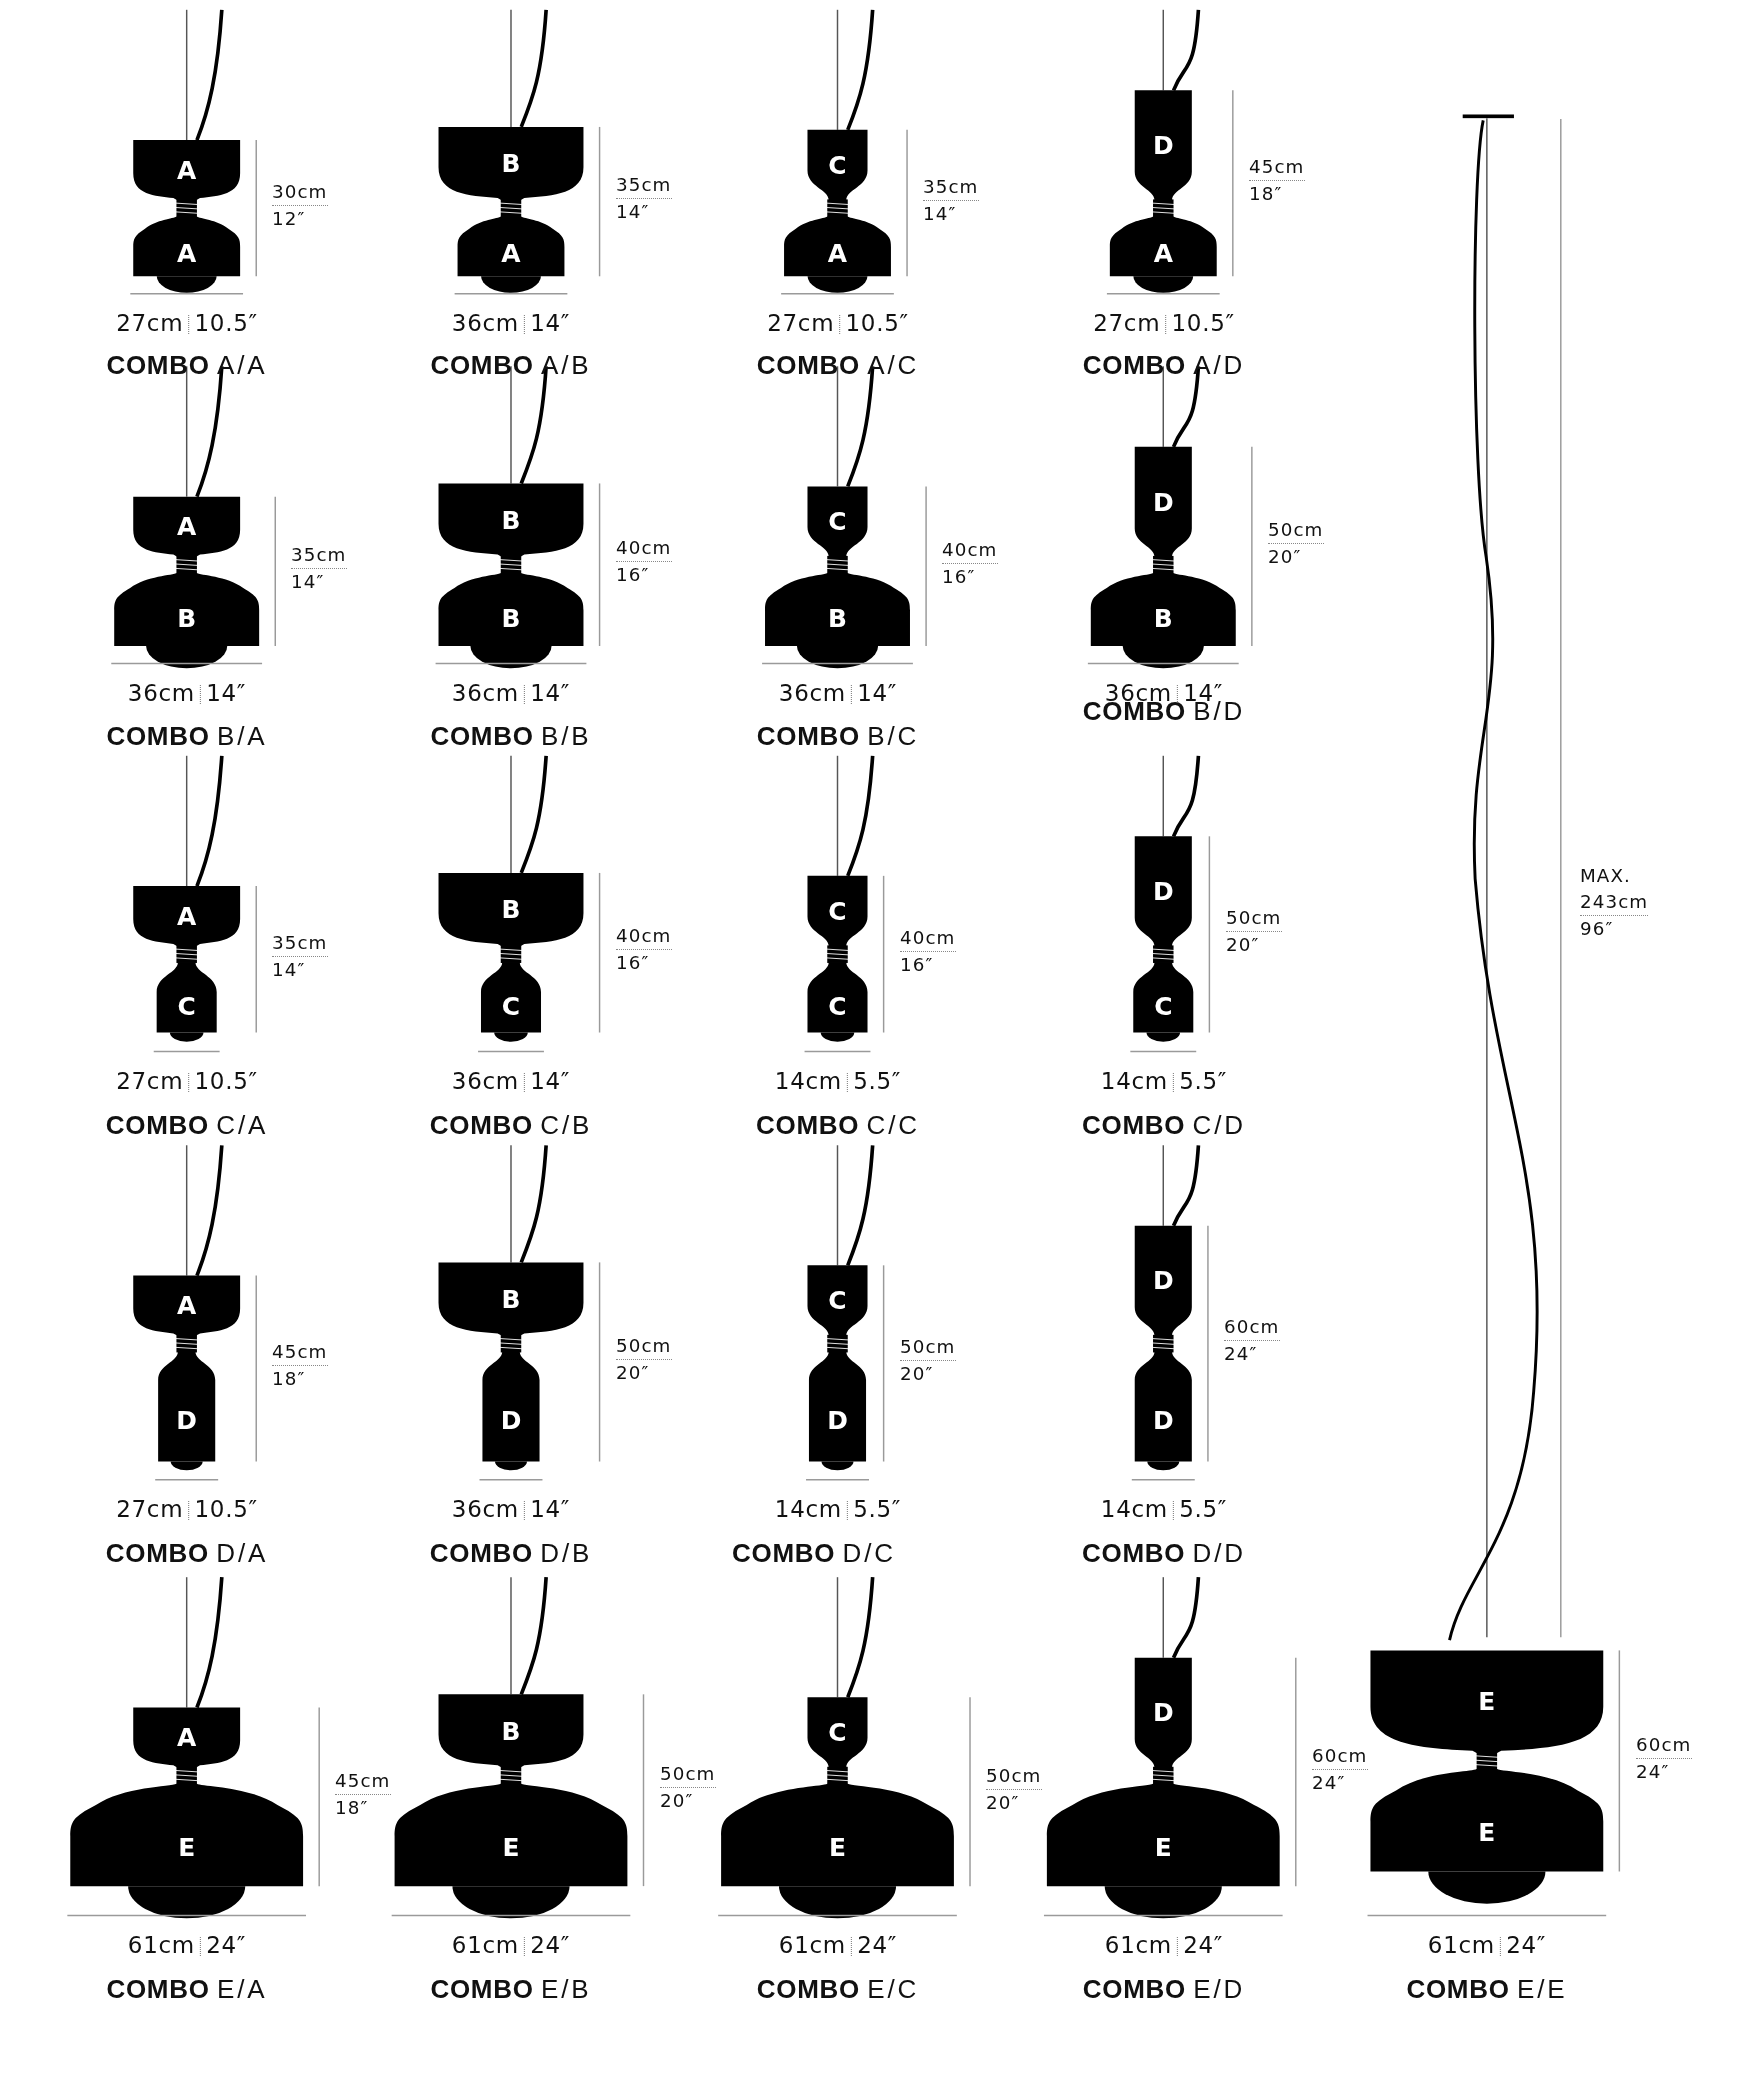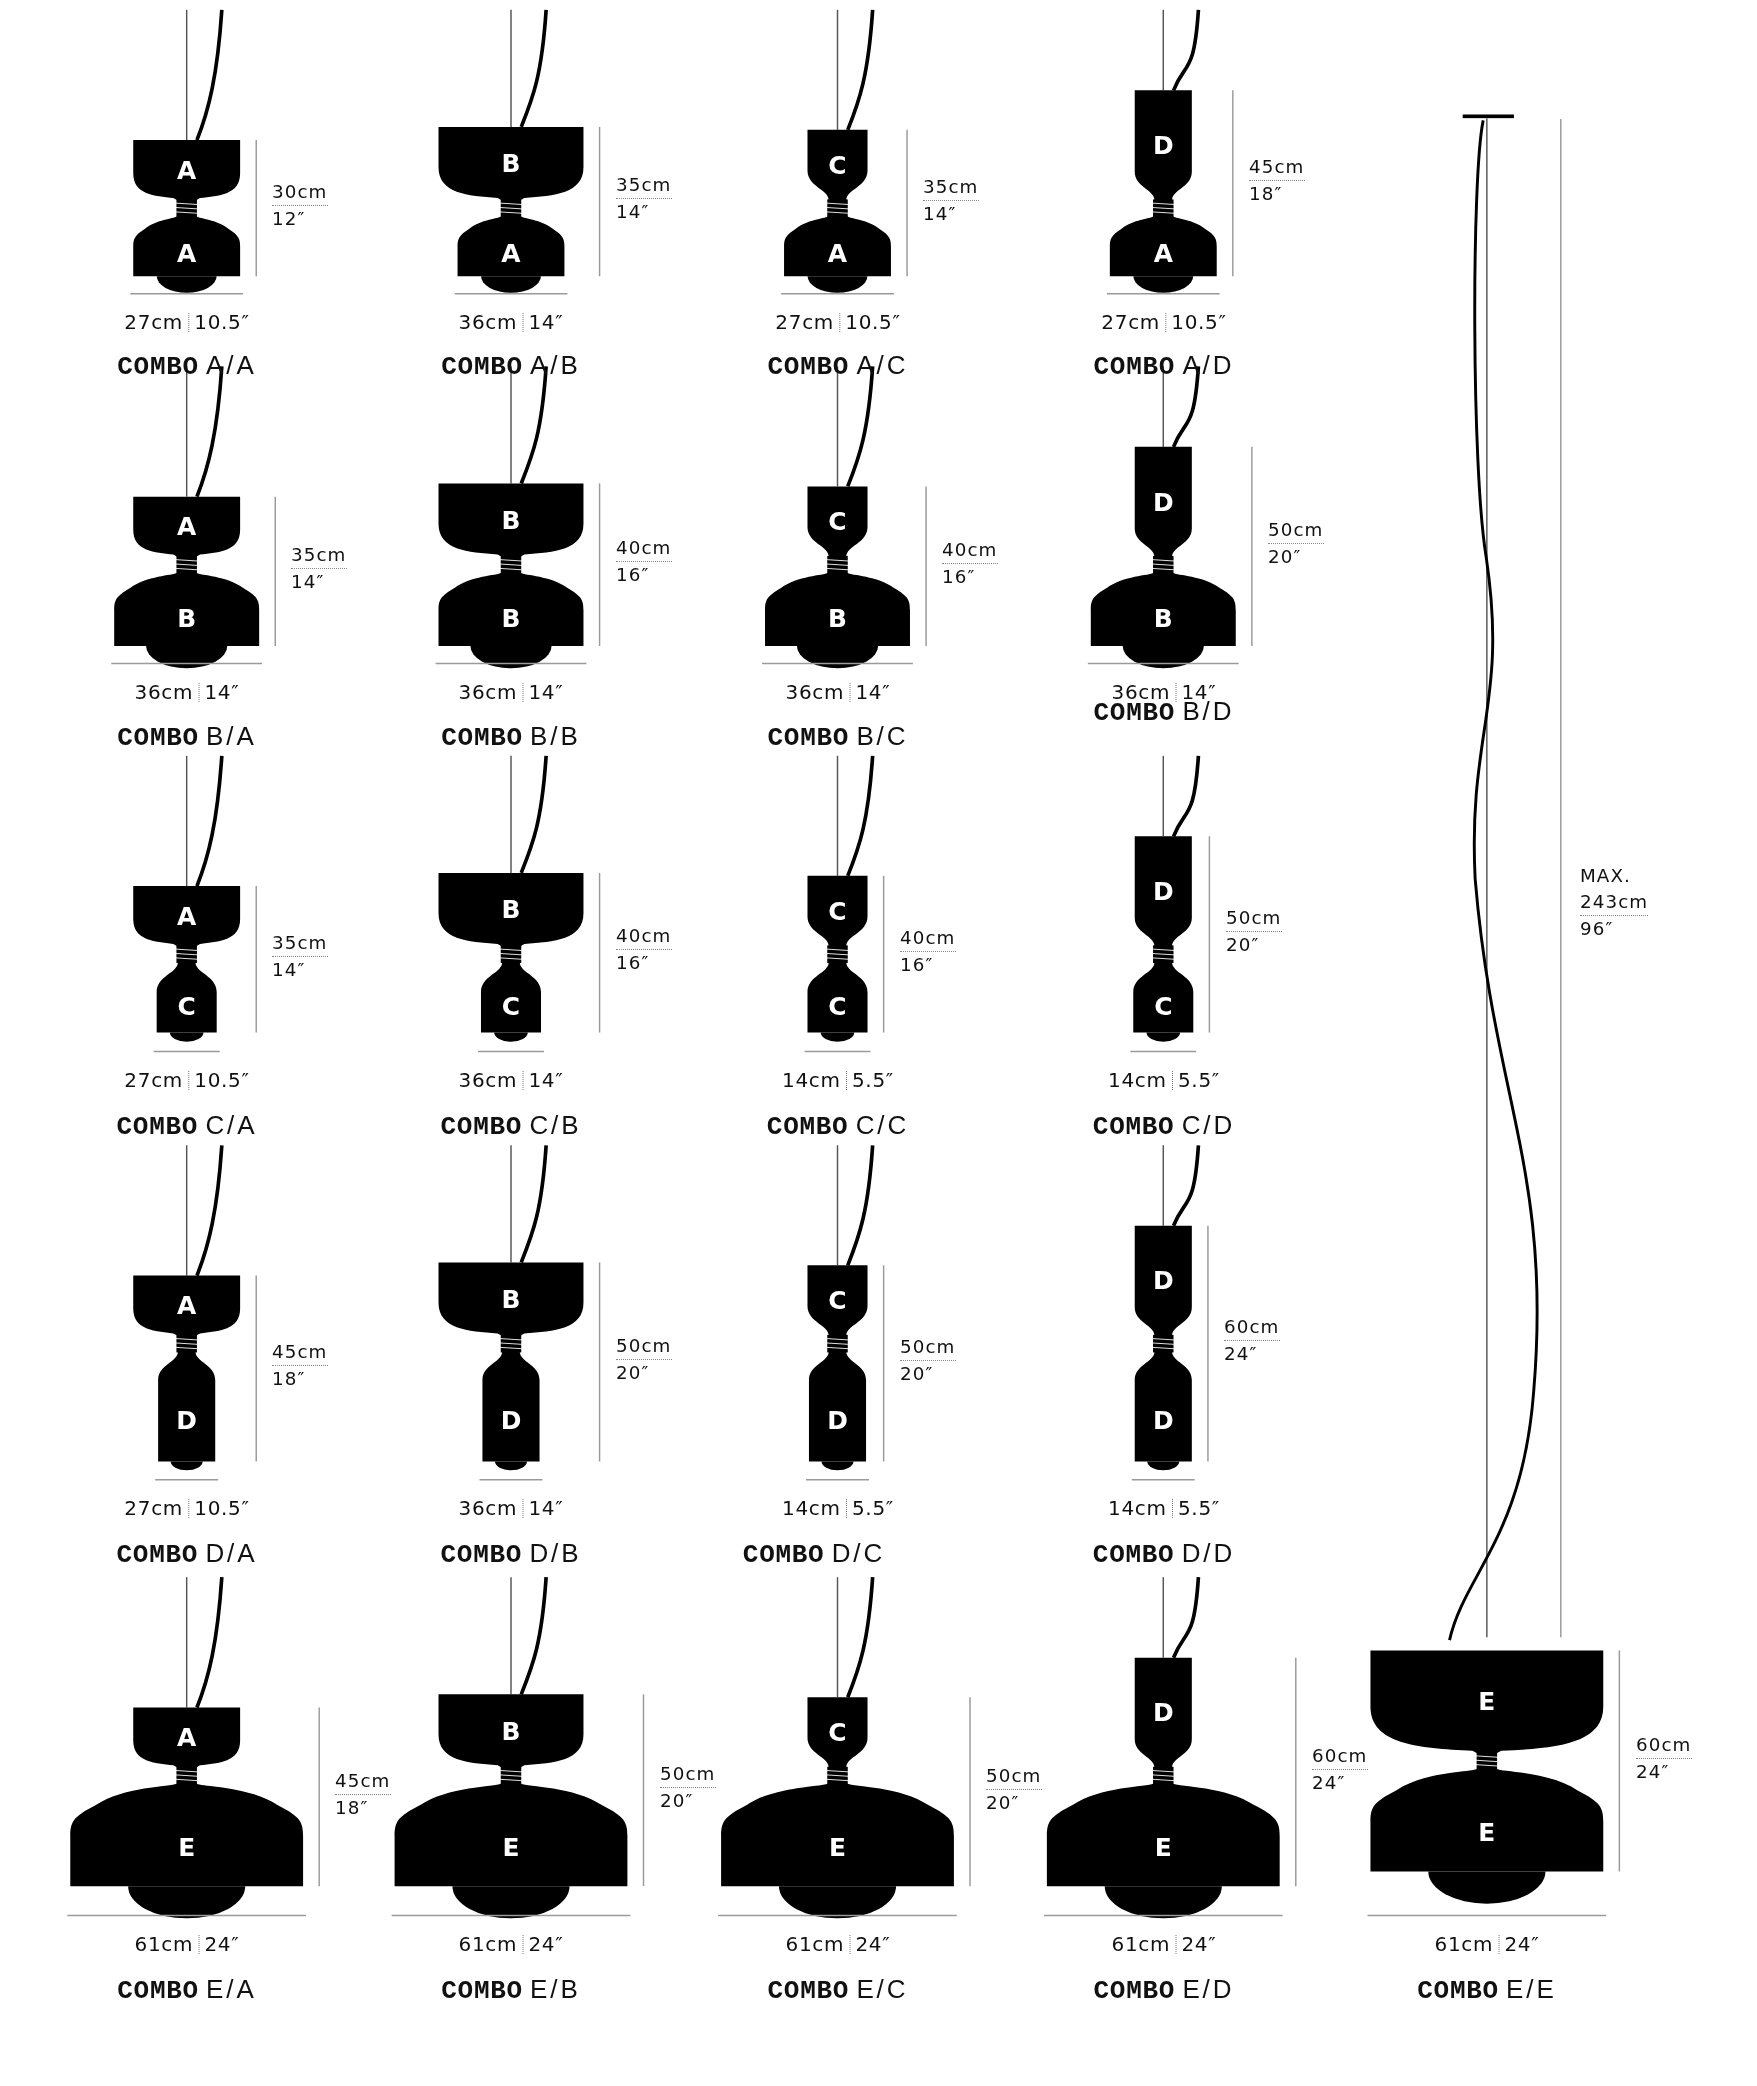--- a/index.html
+++ b/index.html
@@ -1,27 +1,27 @@
 <!DOCTYPE html>
 <html style="font-size:11.7px"><head>
 <meta charset="utf-8">
 <style>
   html, body { margin: 0; padding: 0; background: #ffffff; }
   body { width: 1757px; height: 2087px; position: relative; overflow: hidden;
          font-family: "DejaVu Sans", sans-serif; color: #111111; }
   #canvas { position: absolute; left: 0; top: 0; width: 1757px; height: 2087px; }
-  .dim-w { position: absolute; font-size: 20px; letter-spacing: 0.7px; white-space: nowrap;
+  .dim-w { position: absolute; font-size: 23px; letter-spacing: 0.7px; white-space: nowrap;
            transform: translateX(-50%); font-weight: 400; }
   .dim-w .sep { display: inline-block; width: 0; height: 19px; border-left: 1.5px dotted #777;
                 margin: 0 5.1px; vertical-align: -2.9px; }
   .dim-h { position: absolute; font-size: 18.3px; letter-spacing: 1.1px; line-height: 26px; white-space: nowrap; }
   .dim-h .cm { display: block; border-bottom: 1.5px dotted #888; padding-bottom: 0; }
   .dim-h .in { display: block; }
   .title { position: absolute; transform: translateX(-50%); white-space: nowrap; font-size: 26px; letter-spacing: 1.5px; }
-  .title .bold { font-weight: 700; font-family: Liberation Mono, monospace; letter-spacing: 0.7px; margin-top: 12px; }
+  .title .bold { font-weight: 700; font-family: Liberation Sans, sans-serif; letter-spacing: 0.7px; margin-top: 12px; }
   .title .sub { font-weight: 300; font-family: "Liberation Sans", sans-serif; margin-left: 7.3px; letter-spacing: 2.9px; margin-top: 27px; }
   svg.lamp { position: absolute; overflow: visible; }
 </style>
 </head>
 <body>
 
 <div id="canvas">
   <svg id="wires" class="lamp" width="1757" height="2087" style="left:0;top:0" viewBox="0 0 2400 2850">
       <g>
         <line x1="255" y1="13" x2="255" y2="191" stroke="#555" stroke-width="2"></line>

